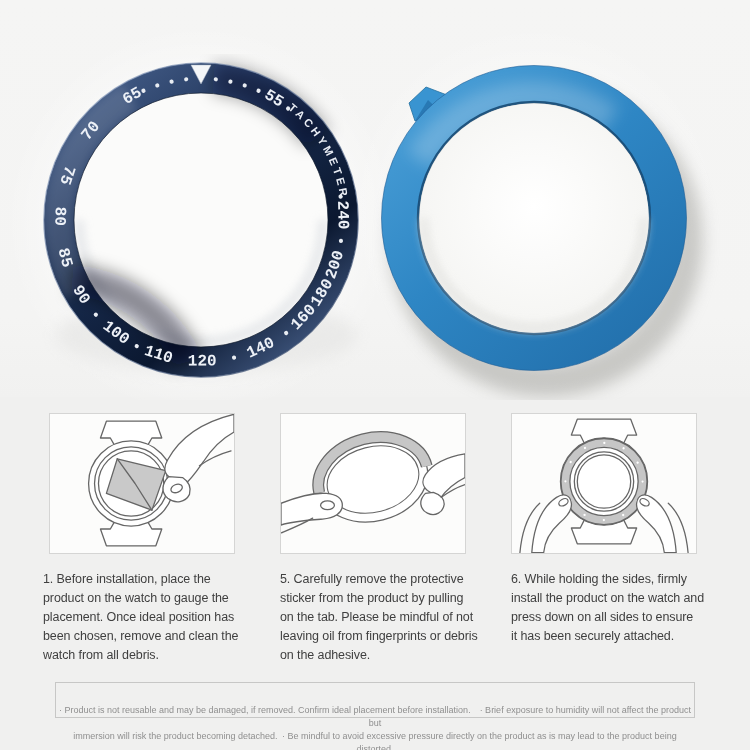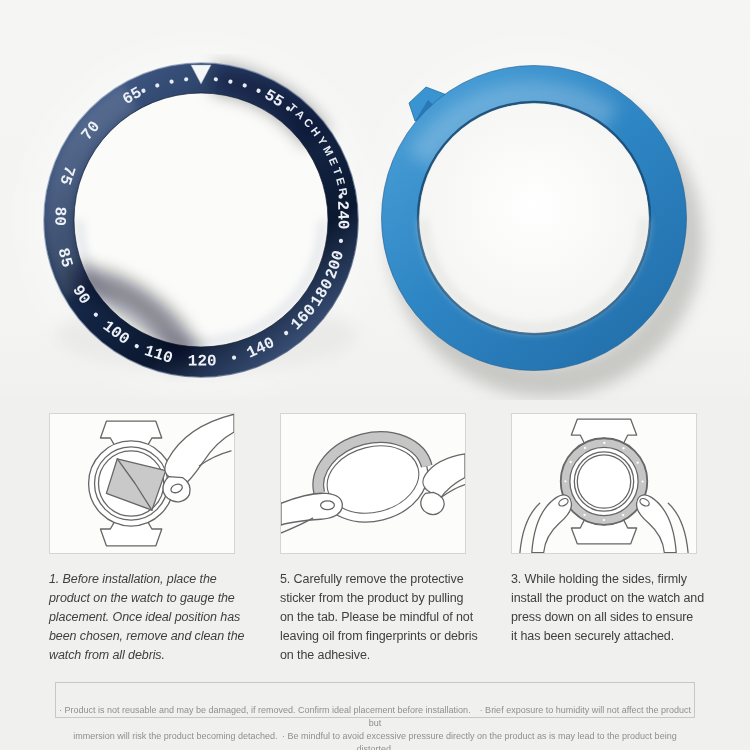--- a/index.html
+++ b/index.html
@@ -196,31 +196,31 @@
     <path class="ill" d="M20,140 C22,112 30,94 45,84 C53,79 59,82 60,90 C61,97 55,104 48,110 C38,119 33,129 32,140 Z"></path>
     <path class="lin ill" d="M8,140 C10,118 16,101 28,90" stroke-width="0.9"></path>
     <ellipse class="lin ill" cx="52" cy="89" rx="5" ry="3.2" transform="rotate(-28 52 89)" stroke-width="0.8"></ellipse>
     <path class="ill" d="M166,140 C164,112 156,94 141,84 C133,79 127,82 126,90 C125,97 131,104 138,110 C148,119 153,129 154,140 Z"></path>
     <path class="lin ill" d="M178,140 C176,118 170,101 158,90" stroke-width="0.9"></path>
     <ellipse class="lin ill" cx="134" cy="89" rx="5" ry="3.2" transform="rotate(28 134 89)" stroke-width="0.8"></ellipse>
   </g>
 </svg>
 </div>
 
-<div class="step-text" style="left:49px;font-style:italic;">1. Before installation, place the
+<div class="step-text" style="left:43px;">1. Before installation, place the
 product on the watch to gauge the
 placement. Once ideal position has
 been chosen, remove and clean the
 watch from all debris.</div>
 <div class="step-text" style="left:280px;">5. Carefully remove the protective
 sticker from the product by pulling
 on the tab. Please be mindful of not
 leaving oil from fingerprints or debris
 on the adhesive.</div>
-<div class="step-text" style="left:511px;">3. While holding the sides, firmly
+<div class="step-text" style="left:511px;">6. While holding the sides, firmly
 install the product on the watch and
 press down on all sides to ensure
 it has been securely attached.</div>
 
 <div class="disclaimer">
   <span>· Product is not reusable and may be damaged, if removed. Confirm ideal placement before installation. · Brief exposure to humidity will not affect the product but
 immersion will risk the product becoming detached. · Be mindful to avoid excessive pressure directly on the product as is may lead to the product being distorted.</span>
 </div>
 
 </body></html>

